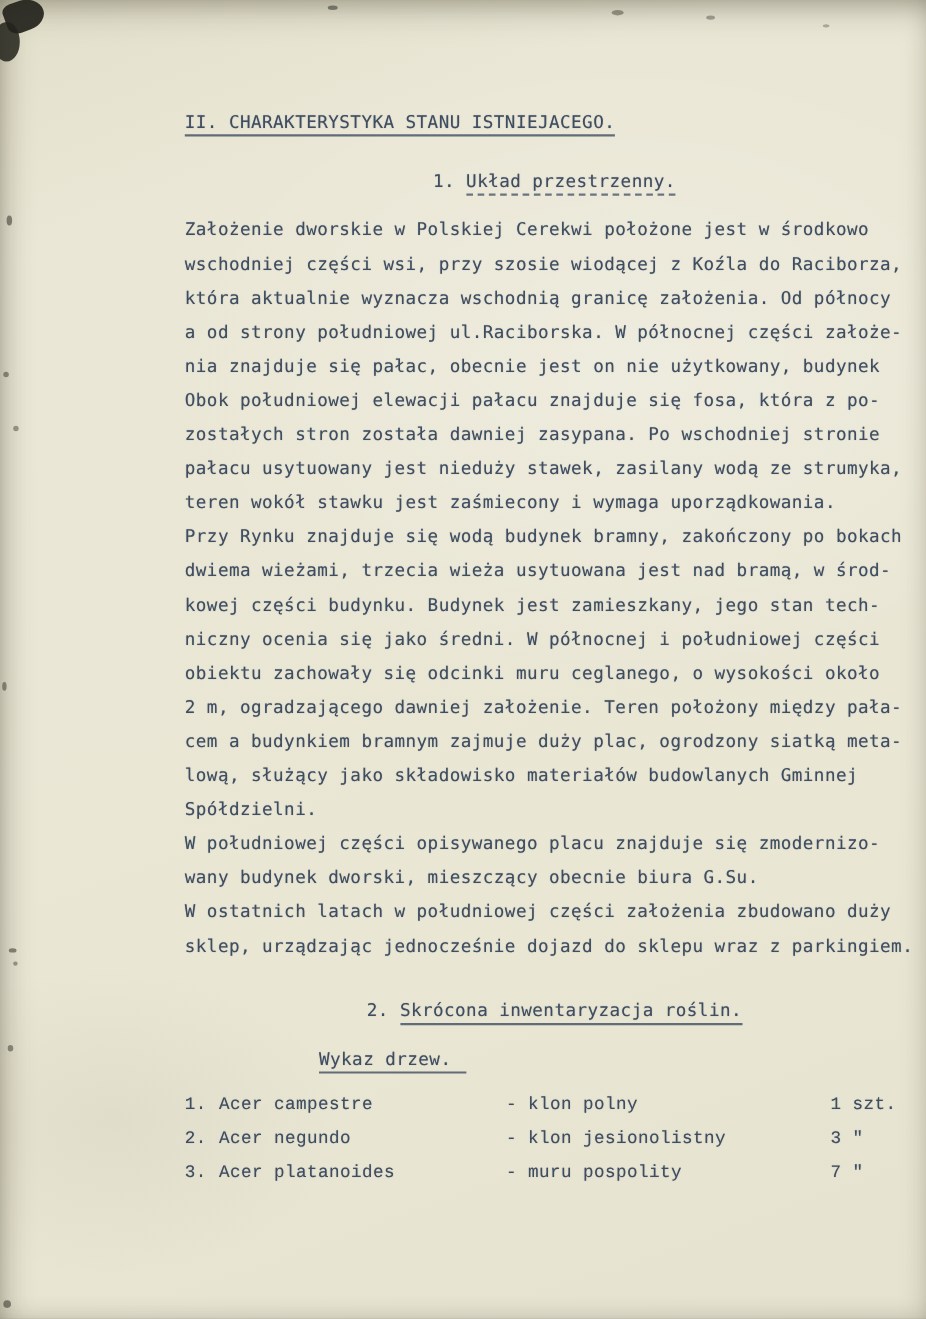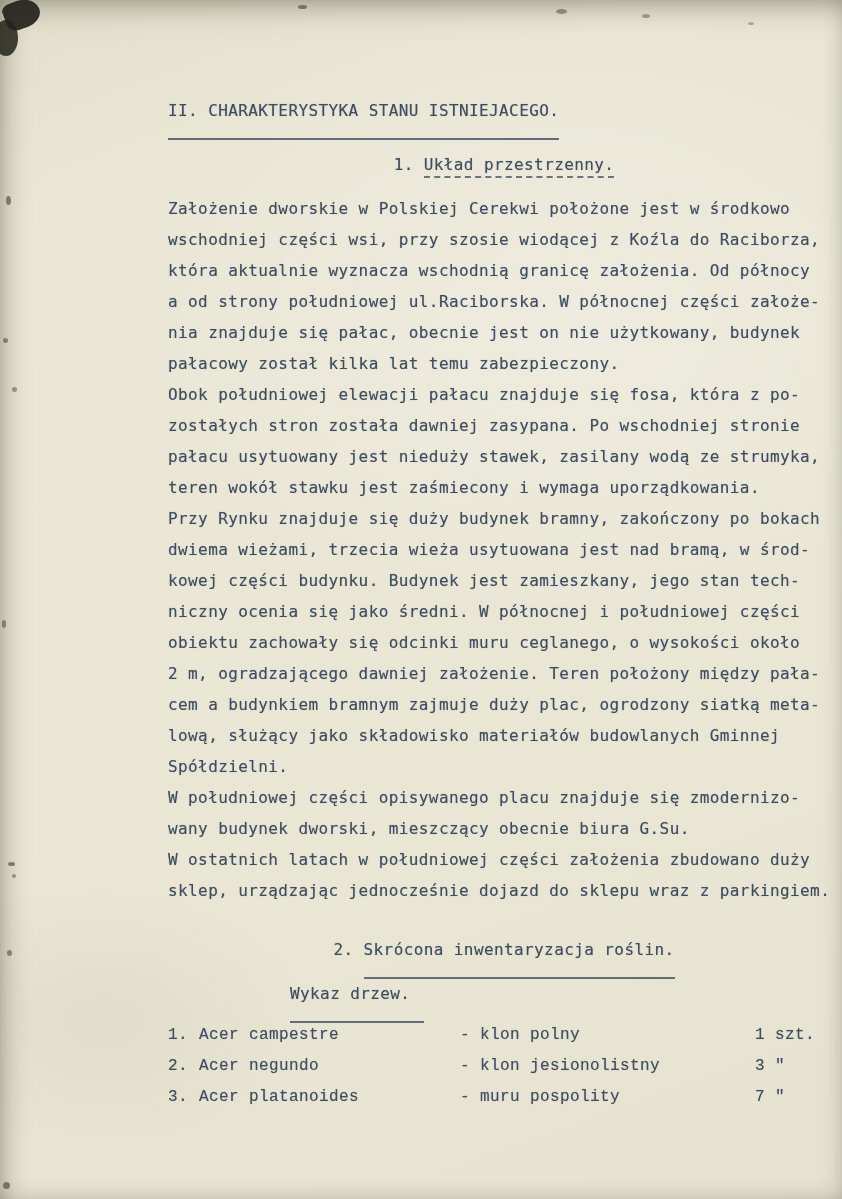--- a/index.html
+++ b/index.html
@@ -29,21 +29,21 @@
     left: 168px;
     top: 95px;
     width: 672px;
     font-size: 16px;
     line-height: 31px;
     letter-spacing: 0.4px;
     text-shadow: 0 0 1px rgba(63,77,96,0.45);
   }
   .u-solid {
     border-bottom: 2px solid rgba(63,77,96,0.80);
-    padding-bottom: 18px;
+    padding-bottom: 2px;
     margin-top: 32px;
   }
   .u-dashed {
     border-bottom: 2px dashed rgba(63,77,96,0.75);
     padding-bottom: 2px;
   }
   .title   { margin-bottom: 23px; }
   .heading { margin-bottom: 13px; text-align: center; }
   .sec2    { margin-top: 28px; }
   .list-title { margin-top: 13px; margin-left: 122px; }
@@ -105,26 +105,25 @@
     <div class="heading">
       <span>1. </span><span class="u-dashed">Układ przestrzenny.</span>
     </div>
 
     <div class="body-lines">
       <div class="line">Założenie dworskie w Polskiej Cerekwi położone jest w środkowo</div>
       <div class="line">wschodniej części wsi, przy szosie wiodącej z Koźla do Raciborza,</div>
       <div class="line">która aktualnie wyznacza wschodnią granicę założenia. Od północy</div>
       <div class="line">a od strony południowej ul.Raciborska. W północnej części założe-</div>
       <div class="line">nia znajduje się pałac, obecnie jest on nie użytkowany, budynek</div>
-      <div class="line">pałacowy został kilka lat temu zabezpieczony.</div>
       <div class="line">Obok południowej elewacji pałacu znajduje się fosa, która z po-</div>
       <div class="line">zostałych stron została dawniej zasypana. Po wschodniej stronie</div>
       <div class="line">pałacu usytuowany jest nieduży stawek, zasilany wodą ze strumyka,</div>
       <div class="line">teren wokół stawku jest zaśmiecony i wymaga uporządkowania.</div>
-      <div class="line">Przy Rynku znajduje się duży budynek bramny, zakończony po bokach</div>
+      <div class="line">Przy Rynku znajduje się wodą budynek bramny, zakończony po bokach</div>
       <div class="line">dwiema wieżami, trzecia wieża usytuowana jest nad bramą, w środ-</div>
       <div class="line">kowej części budynku. Budynek jest zamieszkany, jego stan tech-</div>
       <div class="line">niczny ocenia się jako średni. W północnej i południowej części</div>
       <div class="line">obiektu zachowały się odcinki muru ceglanego, o wysokości około</div>
       <div class="line">2 m, ogradzającego dawniej założenie. Teren położony między pała-</div>
       <div class="line">cem a budynkiem bramnym zajmuje duży plac, ogrodzony siatką meta-</div>
       <div class="line">lową, służący jako składowisko materiałów budowlanych Gminnej</div>
       <div class="line">Spółdzielni.</div>
       <div class="line">W południowej części opisywanego placu znajduje się zmodernizo-</div>
       <div class="line">wany budynek dworski, mieszczący obecnie biura G.Su.</div>

